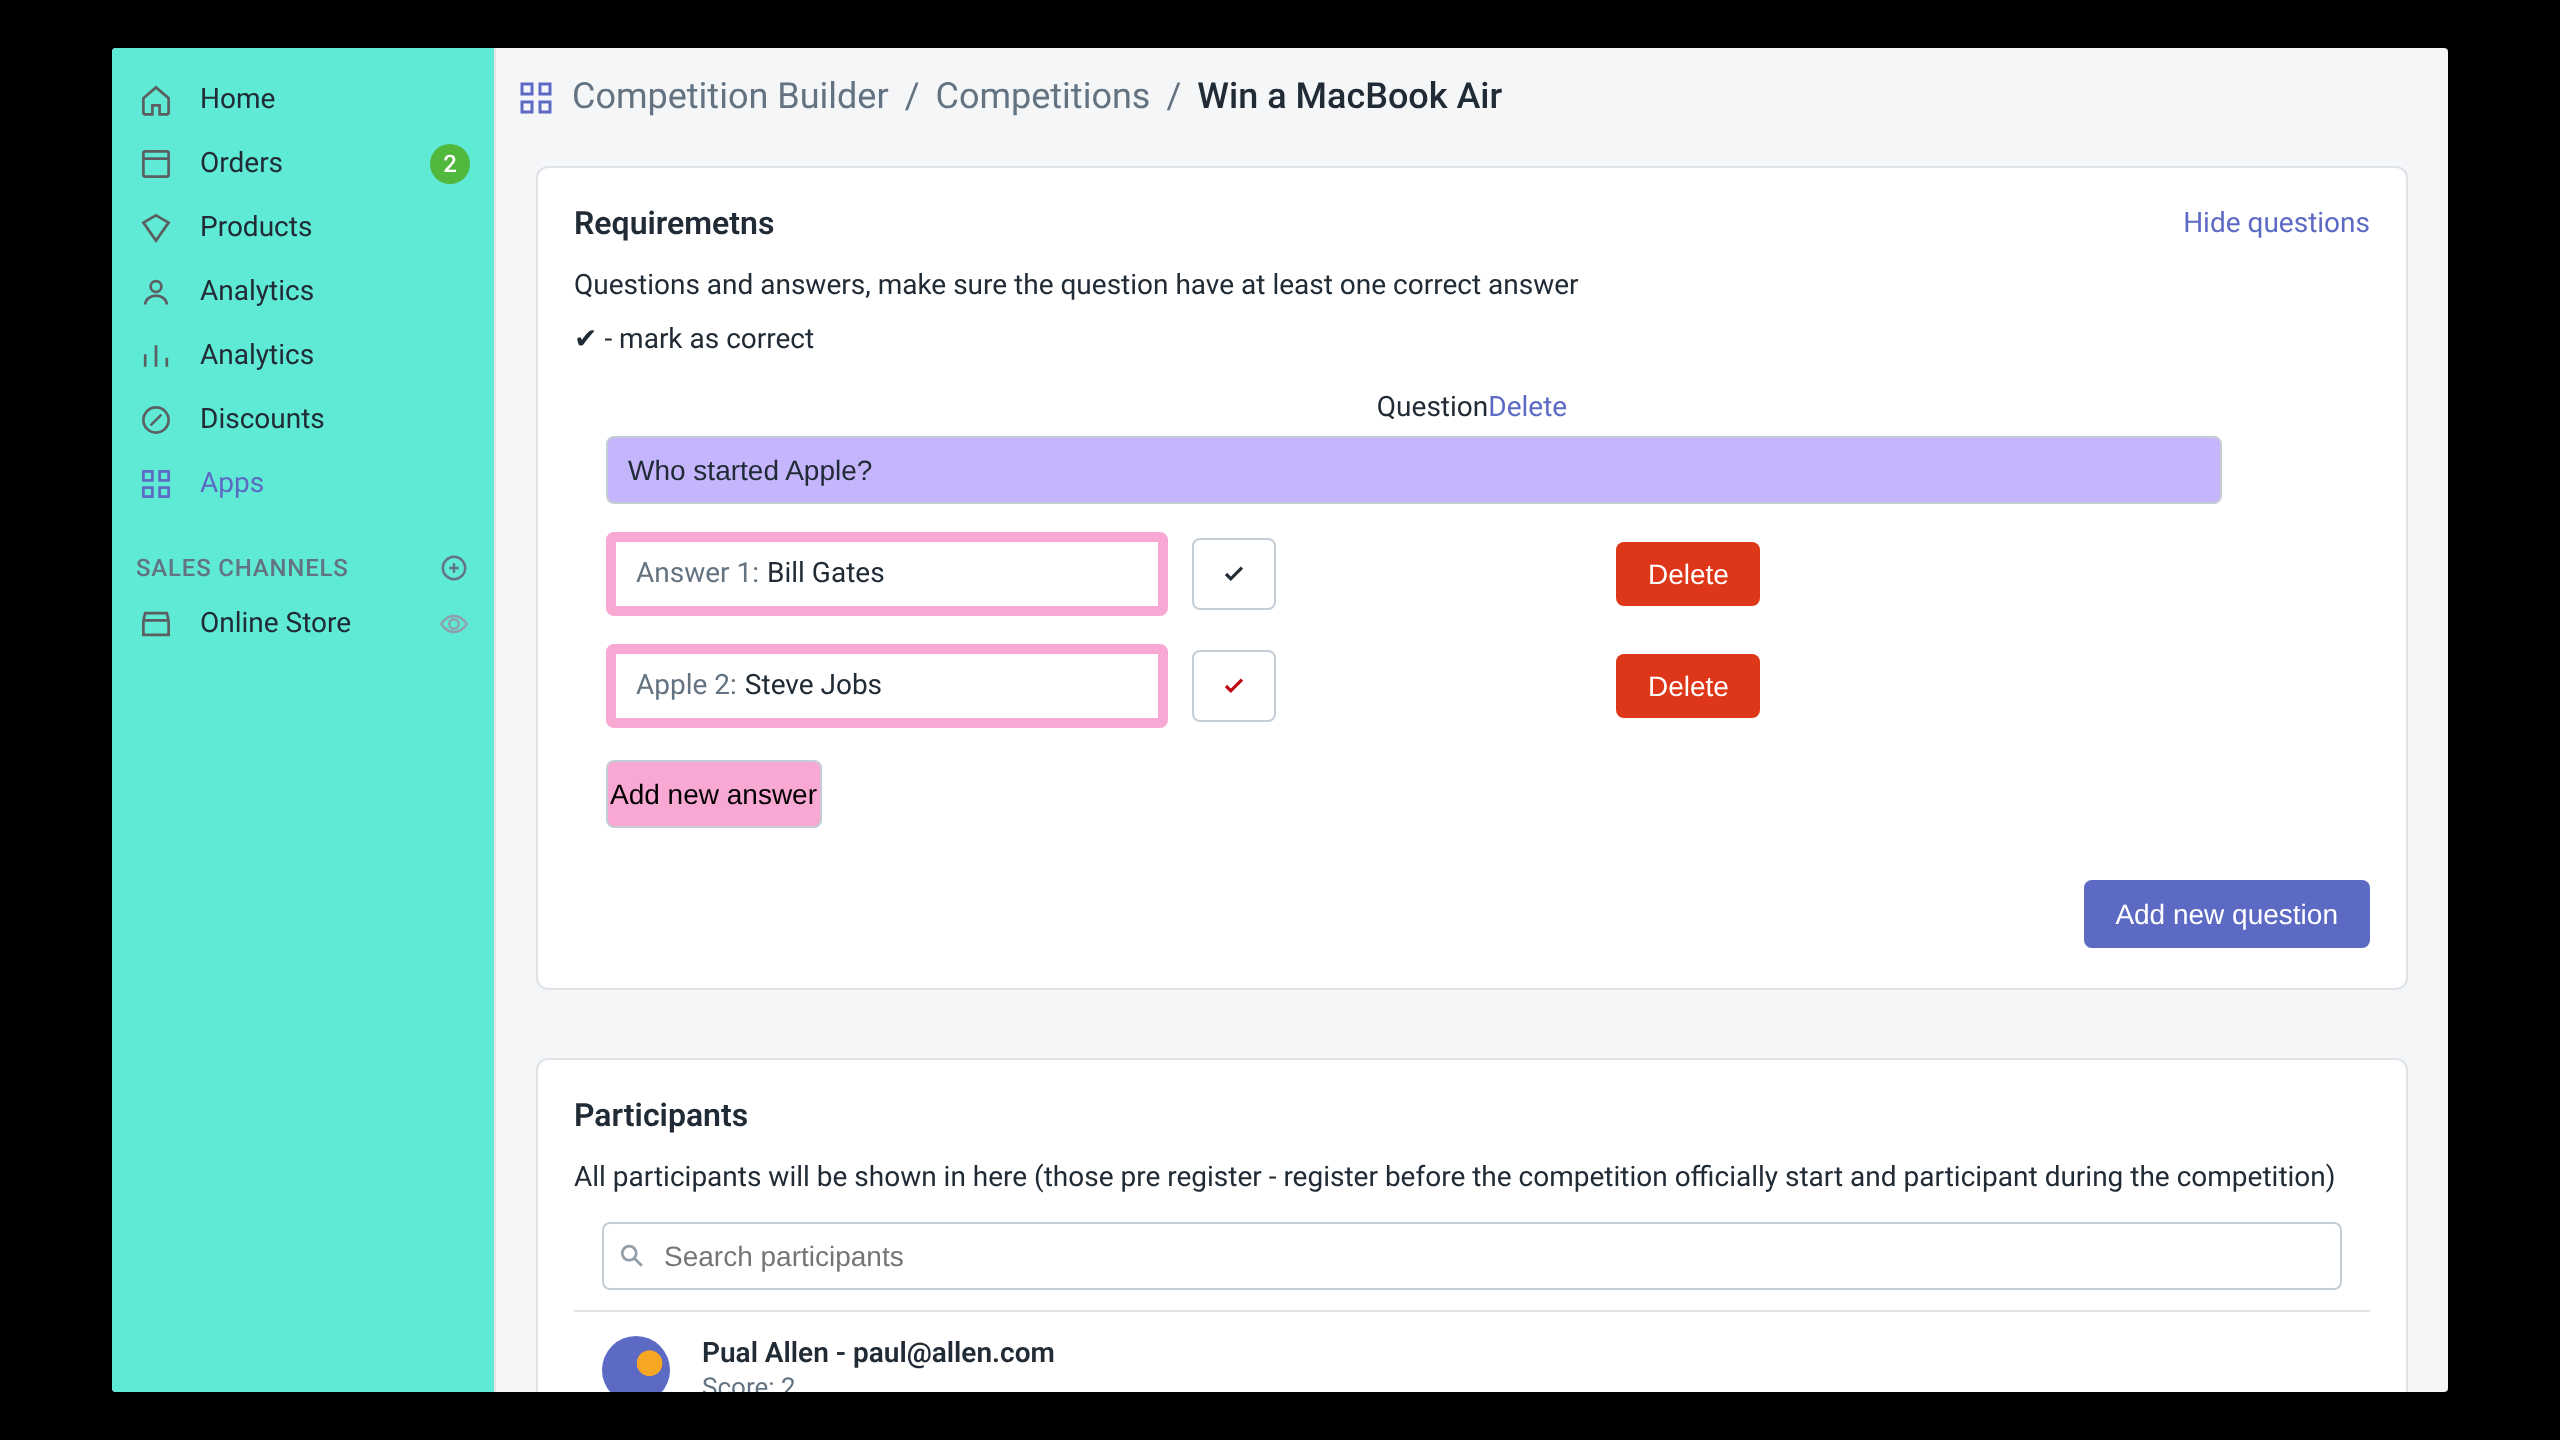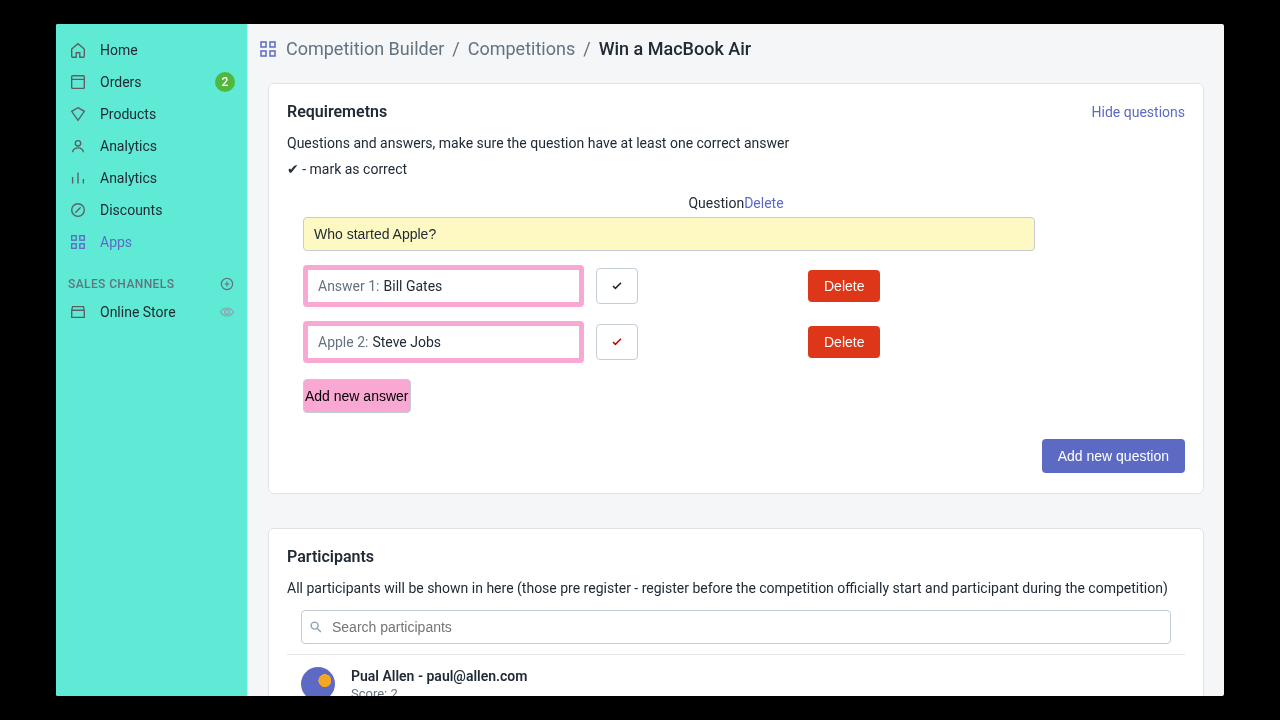--- a/index.html
+++ b/index.html
@@ -73,22 +73,22 @@
   .card-header { display:flex; justify-content:space-between; align-items:center; margin-bottom:6px;}
   .card-title { font-size:16px; font-weight:600; }
   .link { color:#5c6ac4; cursor:pointer; font-size:14px; }
   .desc { color:#212b36; margin: 14px 0 10px 0; }
   .hint { color:#212b36; margin-bottom:18px; }
   .question-block { padding: 0 16px; }
   .q-head { display:flex; justify-content:center; margin-bottom:6px; }
   .q-label { color:#212b36; }
   .delete-link { color:#5c6ac4; cursor:pointer; }
   .text-input {
-    width:732px; border:1px solid #c4cdd5; border-radius:4px; padding:8px 10px; font-size:14px;
-    background:#fef9c3; color:#212b36;
+    width:808px; border:1px solid #c4cdd5; border-radius:4px; padding:8px 10px; font-size:14px;
+    background:#c4b5fd; color:#212b36;
   }
   .answer-row { display:flex; align-items:center; gap:12px; margin-top:14px; }
   .answer-box {
     width:281px; border:5px solid #f9a8d4; border-radius:4px; padding:8px 10px;
     background:#fff; display:flex; gap:4px;
   }
   .answer-prefix { color:#637381; }
   .check-btn {
     width:42px; height:36px; border:1px solid #c4cdd5; border-radius:4px;
     display:flex; align-items:center; justify-content:center; cursor:pointer; background:#fff;

